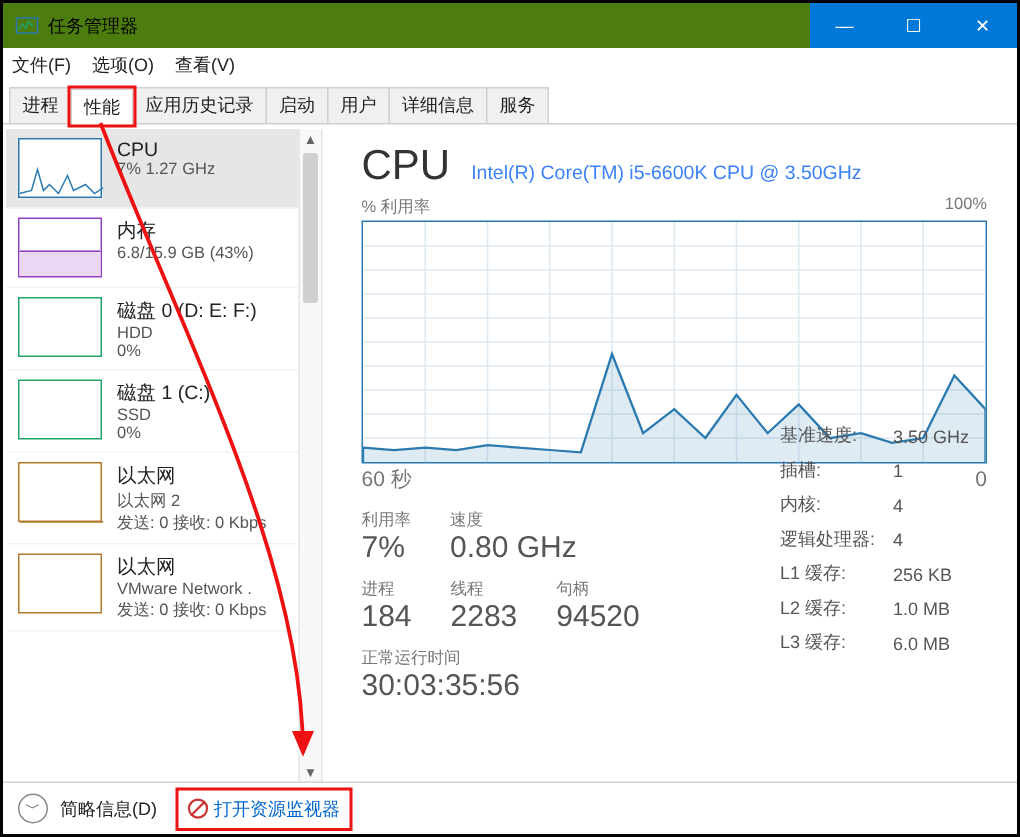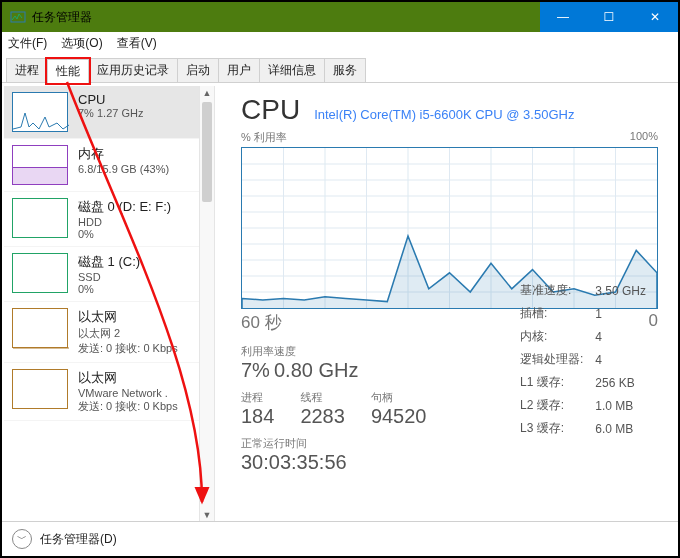--- a/index.html
+++ b/index.html
@@ -33,22 +33,22 @@
   .thumbg{width:56px;height:40px;border:1px solid;box-sizing:border-box;position:relative;background:#fff;}
   .side-text .t1{font-size:13px;}
   .side-text .t2,.side-text .t3{font-size:11px;color:#555;}
   
   .rpanel{flex:1;padding:8px 18px 0 26px;position:relative;}
   .rtitle{display:flex;align-items:baseline;gap:14px;}
   .rtitle .big{font-size:28px;font-weight:400;color:#333;}
   .rtitle .sub{font-size:13px;color:#3b82f6;}
   .chartlbl{font-size:11px;color:#777;display:flex;justify-content:space-between;margin-top:4px;}
   .chartbox{height:160px;border:1px solid #2a7ab0;margin-top:2px;position:relative;background:#fff;}
-  .xaxis{font-size:17px;color:#777;display:flex;justify-content:space-between;margin-top:2px;}
-  .stats{display:flex;margin-top:10px;align-items:center;}
+  .xaxis{font-size:14px;color:#777;display:flex;justify-content:space-between;margin-top:2px;}
+  .stats{display:flex;margin-top:10px;gap:26px;align-items:center;}
   .statcol .sl{font-size:11px;color:#777;}
   .statcol .sv{font-size:20px;color:#555;}
   .stats2{display:flex;margin-top:8px;gap:26px;}
   .uptime{margin-top:8px;}
   .uptime .sl{font-size:11px;color:#777;}
   .uptime .sv{font-size:20px;color:#555;}
   .kv{position:absolute;right:18px;top:192px;font-size:12px;color:#555;}
   .kv table td{padding:2px 10px 2px 0;}
   .kv table td:first-child{color:#555;}
   
@@ -263,21 +263,28 @@
         </tbody>
           </table>
       </div>
     </div>
   </div>
 
   <div class="footer">
     <div class="chev">
       <span>﹀</span>
     </div>
-    <span>任务管理器(D)</span>
+    <span>简略信息(D)</span>
+    <div class="rmon">
+      <svg class="rmon-icon" viewBox="0 0 14 14">
+          <circle cx="7" cy="7" r="6" fill="none" stroke="#c33" stroke-width="1.5"></circle>
+          <line x1="3" y1="11" x2="11" y2="3" stroke="#c33" stroke-width="1.5"></line>
+        </svg>
+      <span>打开资源监视器</span>
+    </div>
   </div>
 
   <svg class="arrow" style="left:60px;top:72px;width:170px;height:440px">
     <defs>
         <marker id="ah" markerWidth="8" markerHeight="8" refX="6" refY="3" orient="auto">
           <path d="M0,0 L7,3 L0,6 Z" fill="#e11"></path>
         </marker>
       </defs>
     <path d="M5,8 C 60,150 140,300 140,428" stroke="#e11" stroke-width="2.5" fill="none" marker-end="url(#ah)"></path>
   </svg>

